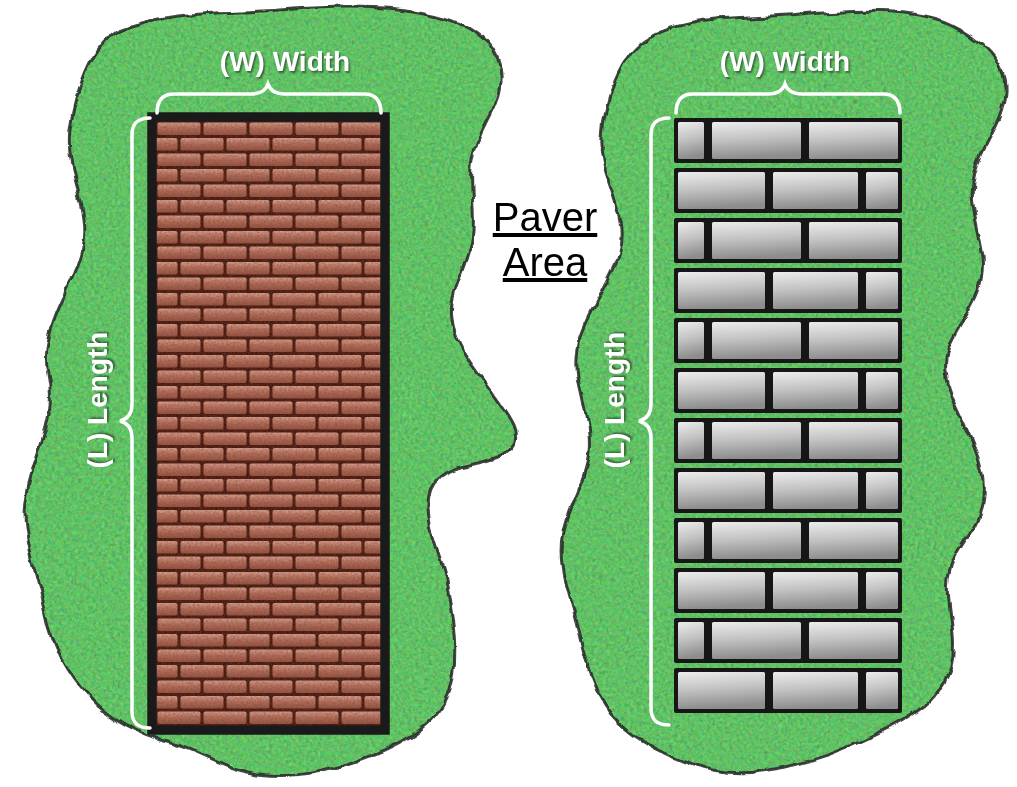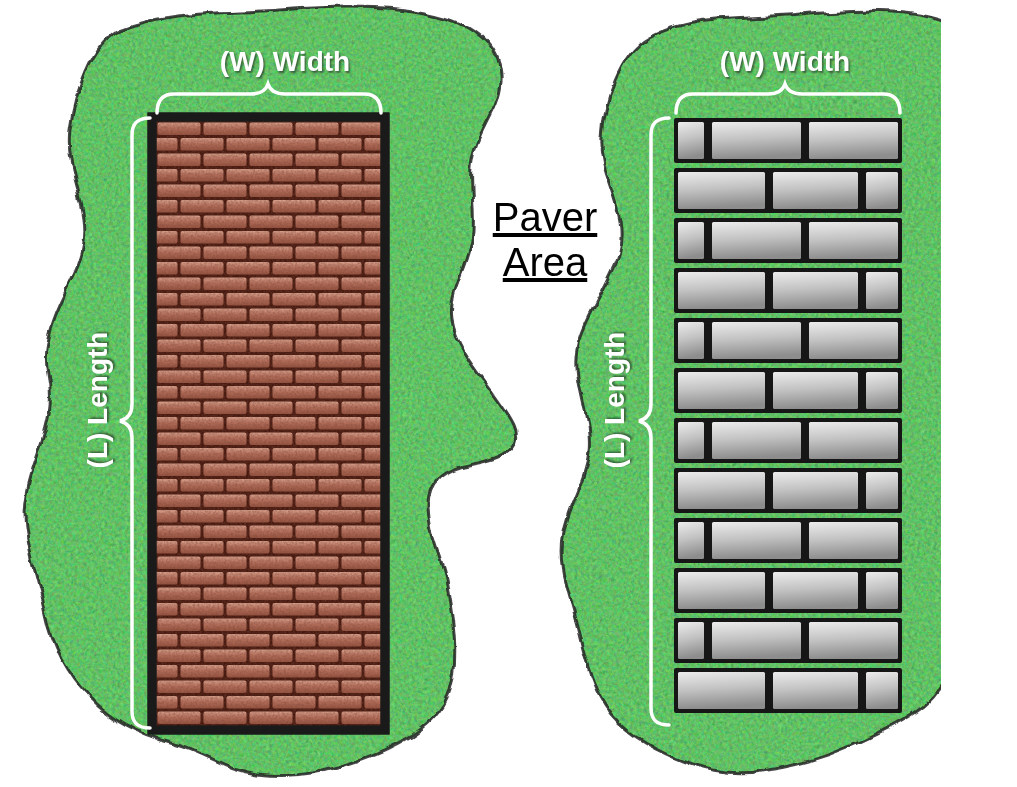--- a/index.html
+++ b/index.html
@@ -1,16 +1,16 @@
 <!DOCTYPE html>
 <html><head>
 <meta charset="utf-8">
 <style>
   html,body{margin:0;padding:0;background:#ffffff;}
-  .stage{position:relative;width:941px;height:787px;background:#ffffff;overflow:hidden;
+  .stage{position:relative;width:1017px;height:787px;background:#ffffff;overflow:hidden;
          font-family:"Liberation Sans", sans-serif;}
   svg{display:block;}
   .dim-label{font-family:"Liberation Sans", sans-serif;font-weight:bold;font-size:28px;
              fill:#ffffff;text-shadow:1.5px 1.5px 2px rgba(25,25,25,.55);}
   .center-label{font-family:"Liberation Sans", sans-serif;font-size:40px;fill:#000000;
                 text-decoration:underline;}
   .brace{fill:none;stroke:#ffffff;stroke-width:3.5;stroke-linecap:round;}
   .blob-outline{fill:none;stroke:#242424;stroke-width:3;opacity:.85;}
 </style>
 </head>

